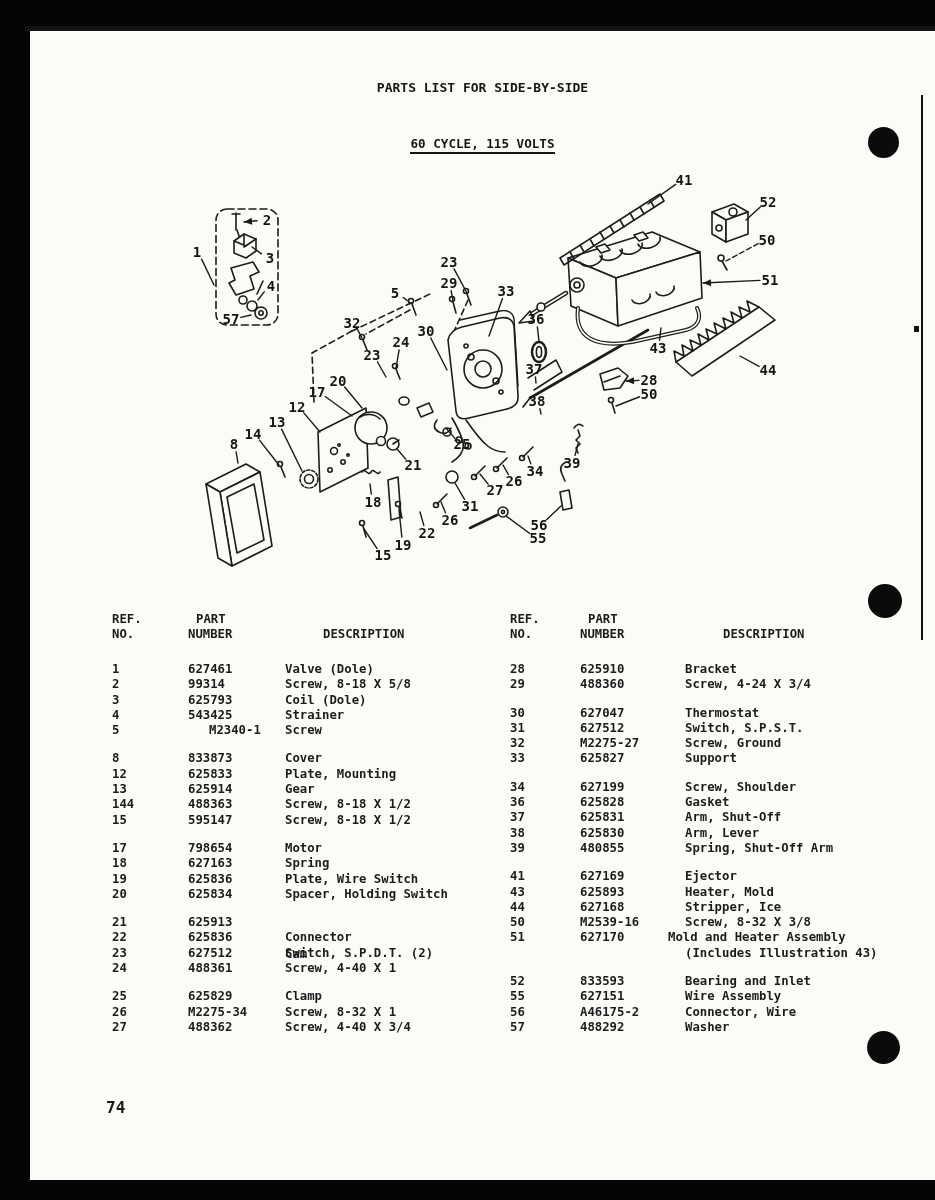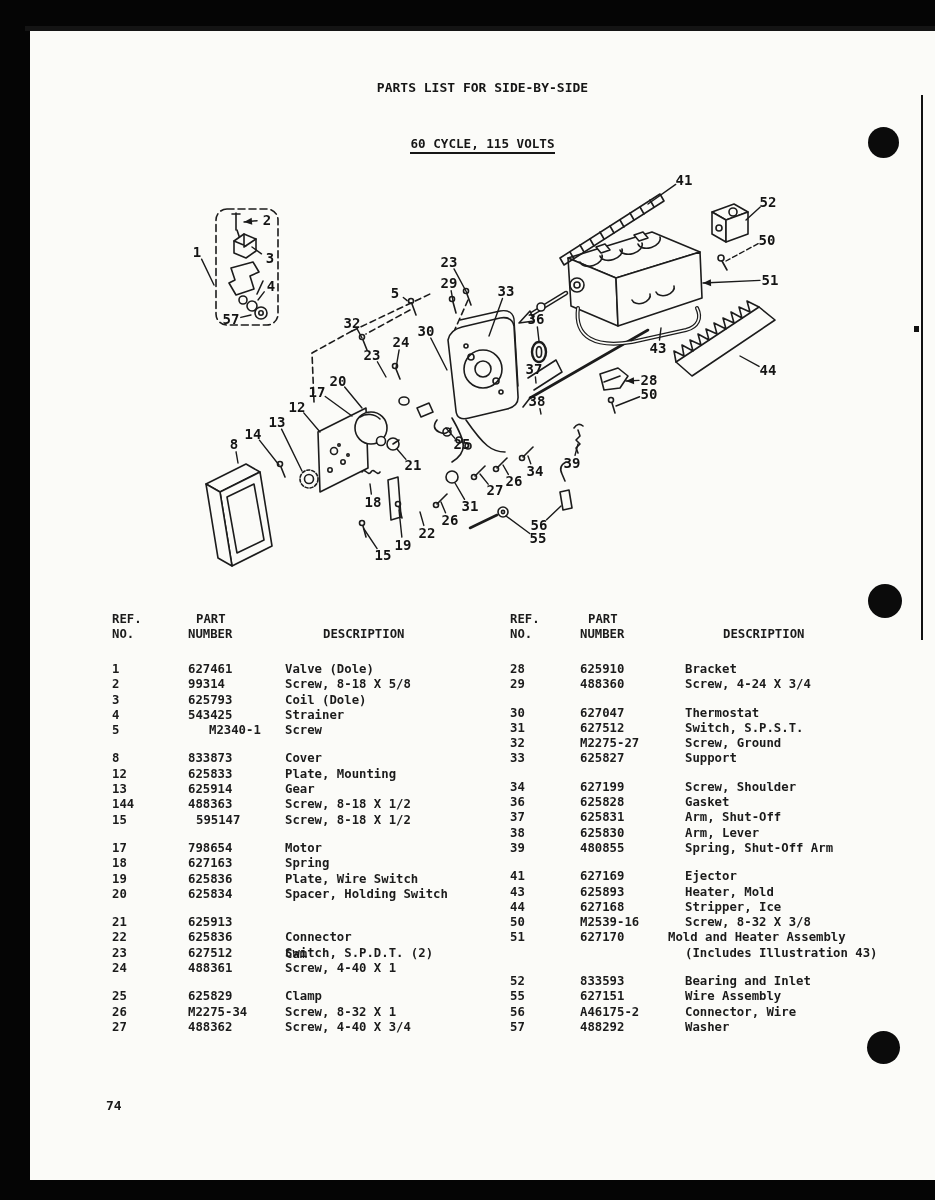--- a/index.html
+++ b/index.html
@@ -24,21 +24,21 @@
   .col{position:absolute;top:586px;}
   .col .hdr{position:relative;height:50px;}
   .col .grp{margin-bottom:13px;}
   .row{position:relative;height:15.3px;}
   .col span{
     position:absolute;top:0;white-space:pre;
     font-size:12.3px;font-weight:bold;color:#1b1b1b;
   }
   #leftcol{left:82px;}
   #rightcol{left:480px;}
-  .pagenum{position:absolute;left:76px;top:1072px;font-size:13px;font-weight:bold;color:#1a1a1a;}
+  .pagenum{position:absolute;left:76px;top:1072px;font-size:16px;font-weight:bold;color:#1a1a1a;}
   svg.diagram{position:absolute;left:0;top:0;width:935px;height:1200px;}
   #callout-layer text{font-family:"DejaVu Sans Mono","Liberation Mono",monospace;font-size:14px;font-weight:bold;fill:#141414;}
   .dot{position:absolute;background:#0b0b0b;border-radius:50%;}
   .crease{position:absolute;background:#111;}
 </style>
 </head>
 <body>
 
 <div class="page">
   <div class="top-rule"></div>
@@ -96,21 +96,21 @@
           <span style="left: 76px; top: 0px;">625914</span>
           <span style="left: 173px; top: 0px;">Gear</span>
         </div>
         <div class="row">
           <span style="left: 0px; top: 0px;">144</span>
           <span style="left: 76px; top: 0px;">488363</span>
           <span style="left: 173px; top: 0px;">Screw, 8-18 X 1/2</span>
         </div>
         <div class="row">
           <span style="left: 0px; top: 0px;">15</span>
-          <span style="left: 76px; top: 0px; margin-left: 8px;">595147</span>
+          <span style="left: 76px; top: 0px;">595147</span>
           <span style="left: 173px; top: 0px;">Screw, 8-18 X 1/2</span>
         </div>
       </div>
       <div class="grp">
         <div class="row">
           <span style="left: 0px; top: 0px;">17</span>
           <span style="left: 76px; top: 0px;">798654</span>
           <span style="left: 173px; top: 0px;">Motor</span>
         </div>
         <div class="row">

